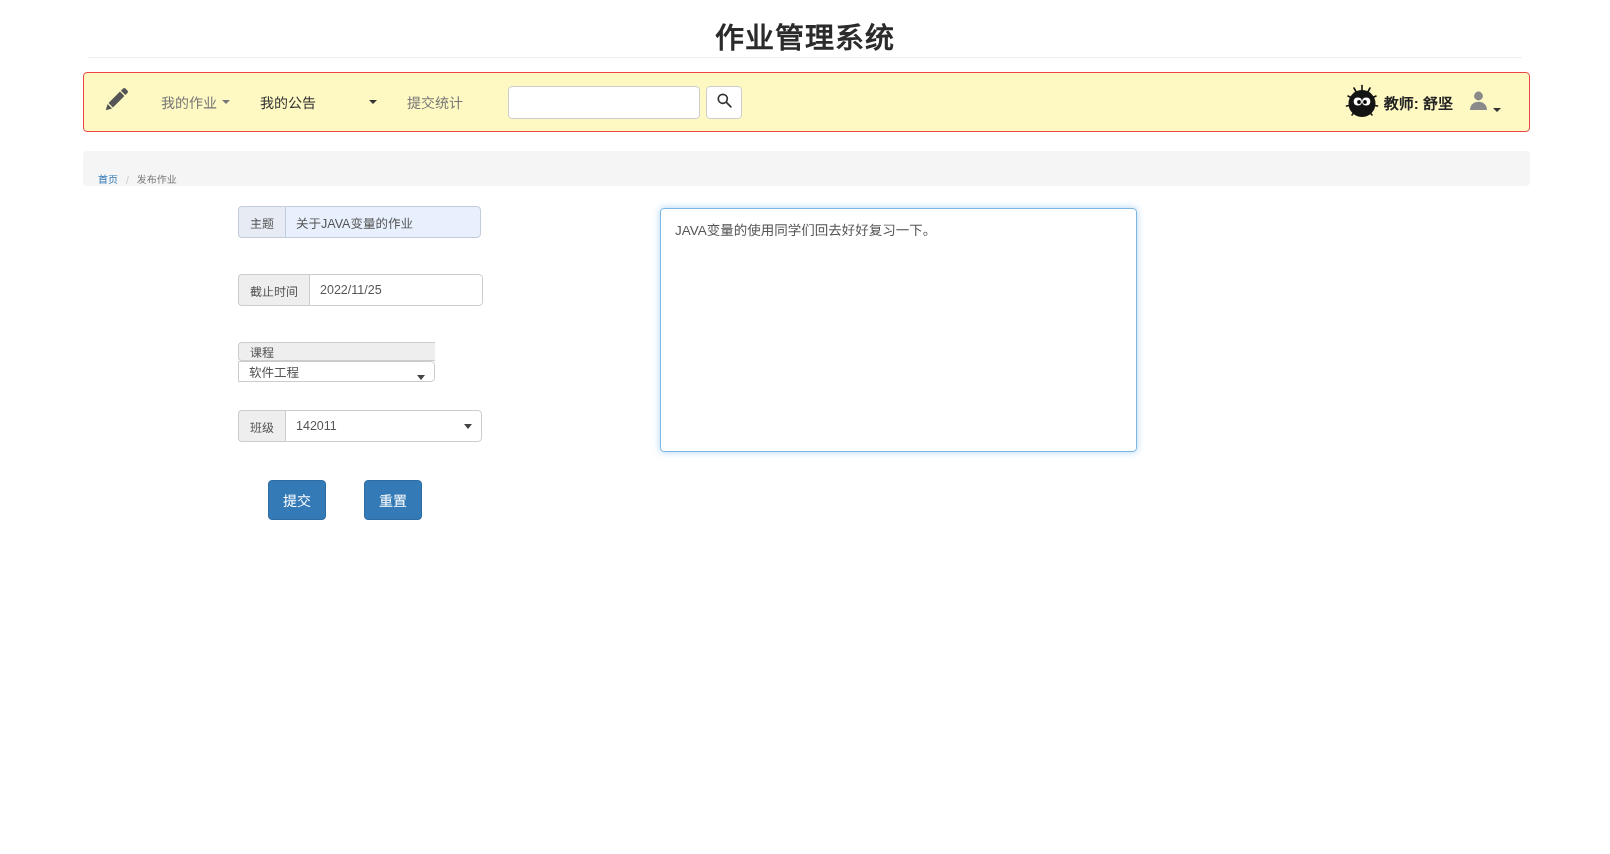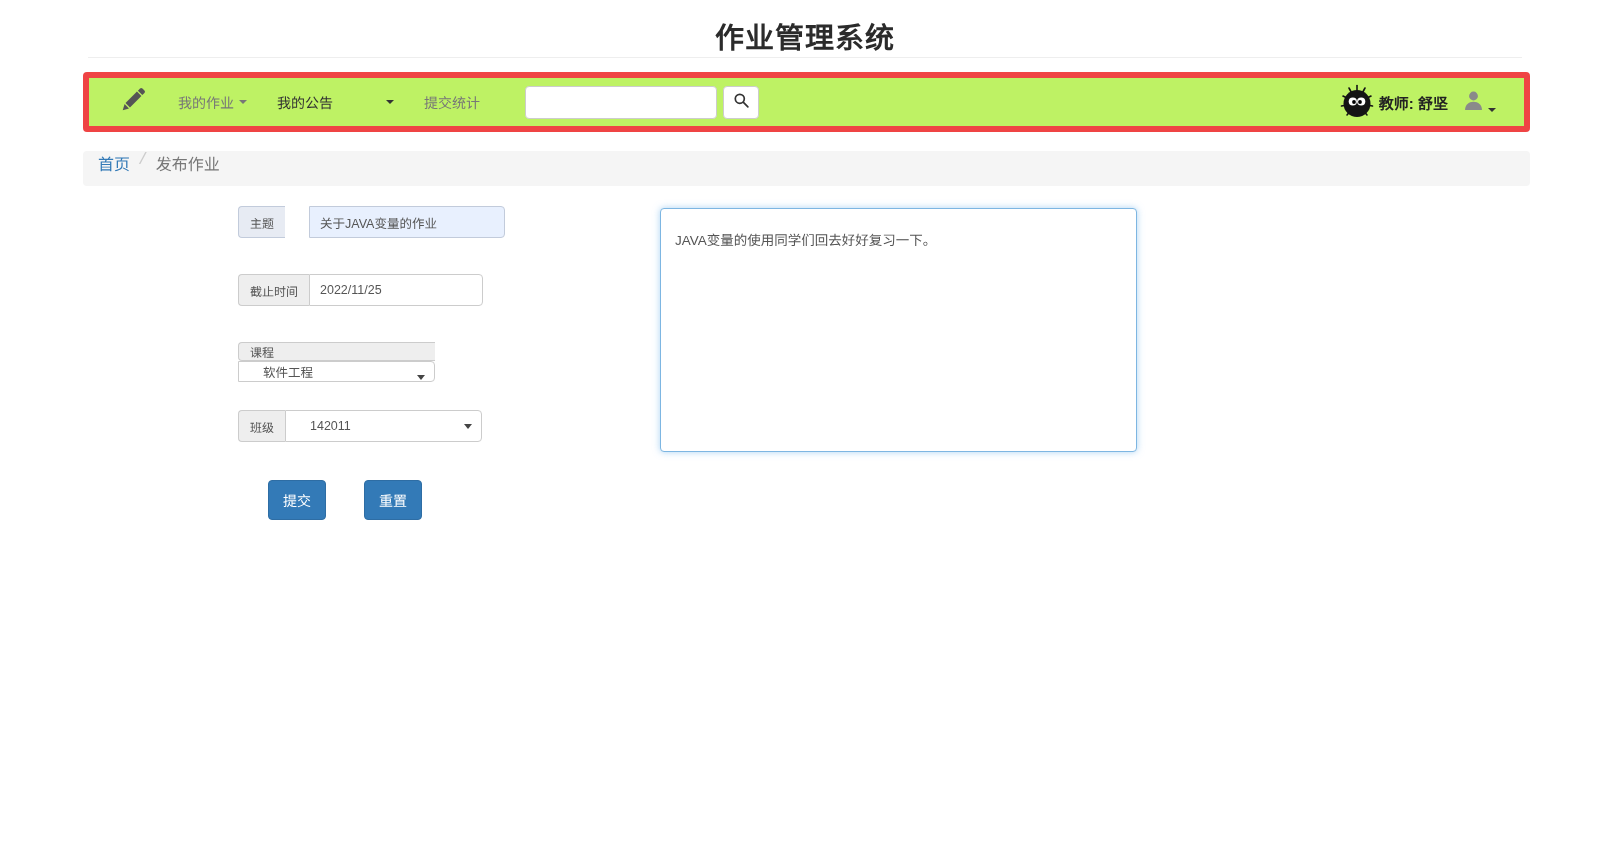--- a/index.html
+++ b/index.html
@@ -9,22 +9,22 @@
 
   
   .page-title { position:absolute; top:14px; left:0; width:100%;
                 text-align:center; font-size:29px; font-weight:bold; color:#2b2b2b;
                 letter-spacing:1px; }
   .title-rule { position:absolute; top:57px; left:88px; width:1434px;
                 border-top:1px solid #eee; }
 
   
   .navbar { position:absolute; top:72px; left:83px; width:1447px; height:60px;
-            background:#bef264; border:6px solid #ef4444; border-radius:4px;
-            display:flex; align-items:center;padding-left:12px; }
+            background:#fef9c3; border:1px solid #ef4444; border-radius:4px;
+            display:flex; align-items:center; }
   .brand { padding:0 16px 0 18px; display:flex; align-items:center; cursor:pointer; }
   .nav-item { font-size:14px; color:#777; padding:0 15px; height:60px;
               display:flex; align-items:center; cursor:pointer; white-space:nowrap; }
   .nav-item.active { color:#333;gap:48px; }
   .caret { display:inline-block; width:0; height:0; margin-left:5px;
            border-top:4px solid; border-left:4px solid transparent;
            border-right:4px solid transparent; vertical-align:middle; }
   .search-form { display:flex; align-items:center; margin-left:30px; }
   .search-input { width:192px; height:33px; border:1px solid #ccc; border-radius:4px;
                   padding:0 10px; font-size:13px; color:#555; background:#fff; outline:none; }
@@ -34,55 +34,55 @@
   .nav-right { margin-left:auto; display:flex; align-items:center; padding-right:28px; }
   .avatar { width:36px; height:36px; margin-right:4px; }
   .user-name { font-size:15px; font-weight:bold; color:#222; white-space:nowrap; }
   .account-menu { display:flex; align-items:end; margin-left:14px; cursor:pointer; }
   .account-caret { border-top:4px solid #333; border-left:4px solid transparent;
                    border-right:4px solid transparent; width:0; height:0;
                    display:inline-block; margin:0 0 4px 3px; }
 
   
   .breadcrumb { position:absolute; top:151px; left:83px; width:1447px; height:35px;
-                background:#f5f5f5; border-radius:4px; display:flex; align-items:flex-start;
-                padding:0 15px; font-size:16px;font-family:Liberation Mono, monospace; }
+                background:#f5f5f5; border-radius:4px; display:flex; align-items:flex-end;
+                padding:0 15px; font-size:10px; }
   .crumb-link { color:#337ab7; text-decoration:none; cursor:pointer; }
   .crumb-sep { color:#ccc; padding:0 8px; }
   .crumb-current { color:#777; }
 
   
   .input-group { position:absolute; display:flex; height:32px; }
   .ig-addon { background:#eee; border:1px solid #ccc; border-right:0;
               border-radius:4px 0 0 4px; font-size:12px; color:#555;
               display:flex; align-items:center; padding:0 11px; white-space:nowrap; }
   .ig-field { height:32px; border:1px solid #ccc; border-radius:0 4px 4px 0;
               font-size:12.5px; color:#555; padding:0 10px; background:#fff; outline:none; }
   .row-subject { left:238px; top:206px; }
   .row-subject .ig-addon { background:#e7ebf3; border-color:#c2cbdb; }
-  .row-subject .ig-field { width:196px; background:#e8f0fe; border-color:#c2cbdb;margin-left:24px; }
+  .row-subject .ig-field { width:196px; background:#e8f0fe; border-color:#c2cbdb; }
   .row-deadline { left:238px; top:274px; }
   .row-deadline .ig-field { width:174px; }
   .row-course { left:238px; top:342px;flex-direction:column; }
   .row-class  { left:238px; top:410px; }
   .select-box { width:197px; height:32px; border:1px solid #ccc; border-radius:0 4px 4px 0;
-                background:#fff; display:flex; align-items:center; padding:0 24px;
+                background:#fff; display:flex; align-items:center; padding:0 10px;
                 font-size:12.5px; color:#555; position:relative; cursor:pointer; }
   .select-caret { position:absolute; right:9px; top:13px; width:0; height:0;
                   border-top:5px solid #444; border-left:4px solid transparent;
                   border-right:4px solid transparent; }
   .btn-primary { position:absolute; top:480px; height:40px; padding:0 14px;
                  background:#337ab7; border:1px solid #2e6da4; border-radius:4px;
                  color:#fff; font-size:14px; cursor:pointer; }
   .btn-submit { left:268px; }
   .btn-reset  { left:364px; }
 
   .content-area { position:absolute; left:660px; top:208px; width:477px; height:244px;
                   border:1px solid #7db6e2; border-radius:4px; resize:none;
-                  padding:20px 14px; font-size:13.5px; color:#555; outline:none;
+                  padding:10px 14px; font-size:13.5px; color:#555; outline:none;
                   font-family:"Liberation Sans","DejaVu Sans",sans-serif;
                   box-shadow:0 0 7px rgba(102,175,233,.55); }
 </style>
 </head>
 <body>
 
 <div class="page">
 
   <div class="page-title">作业管理系统</div>
   <div class="title-rule"></div>

